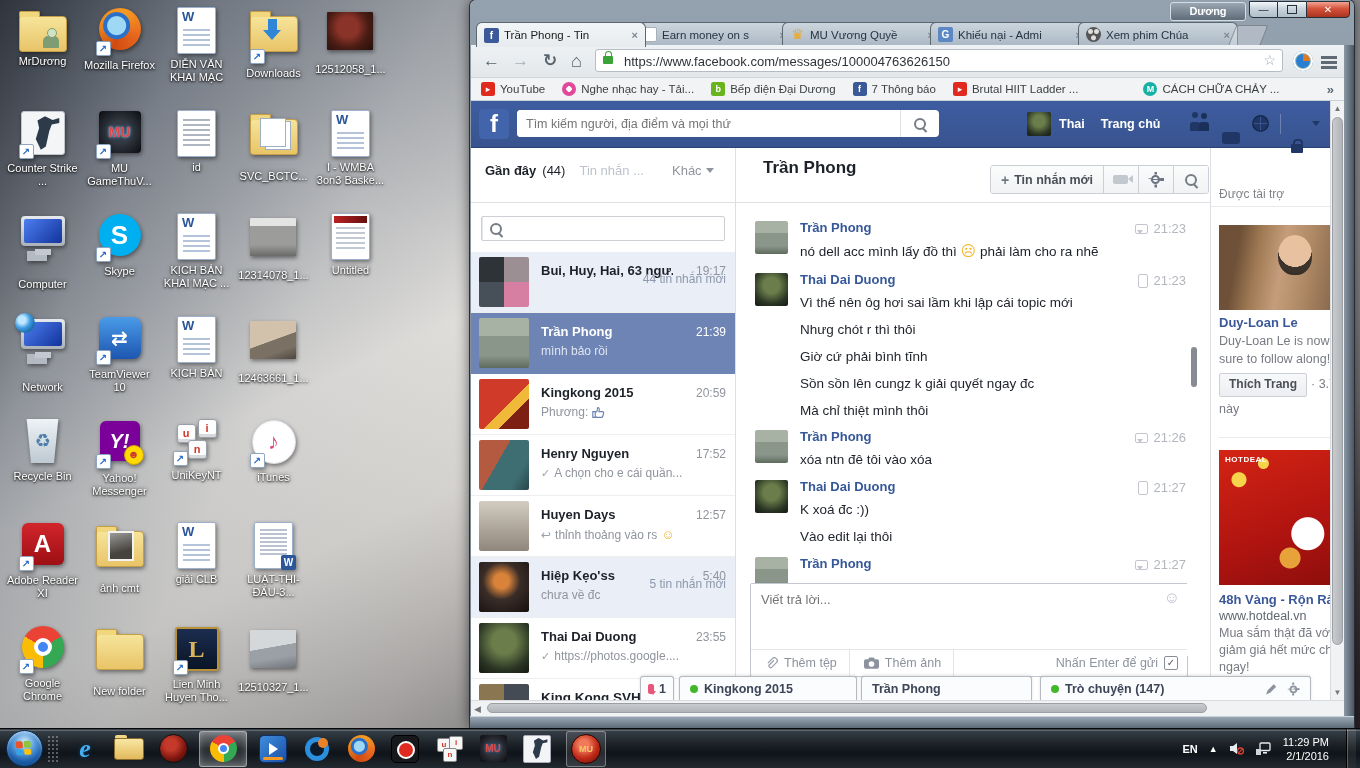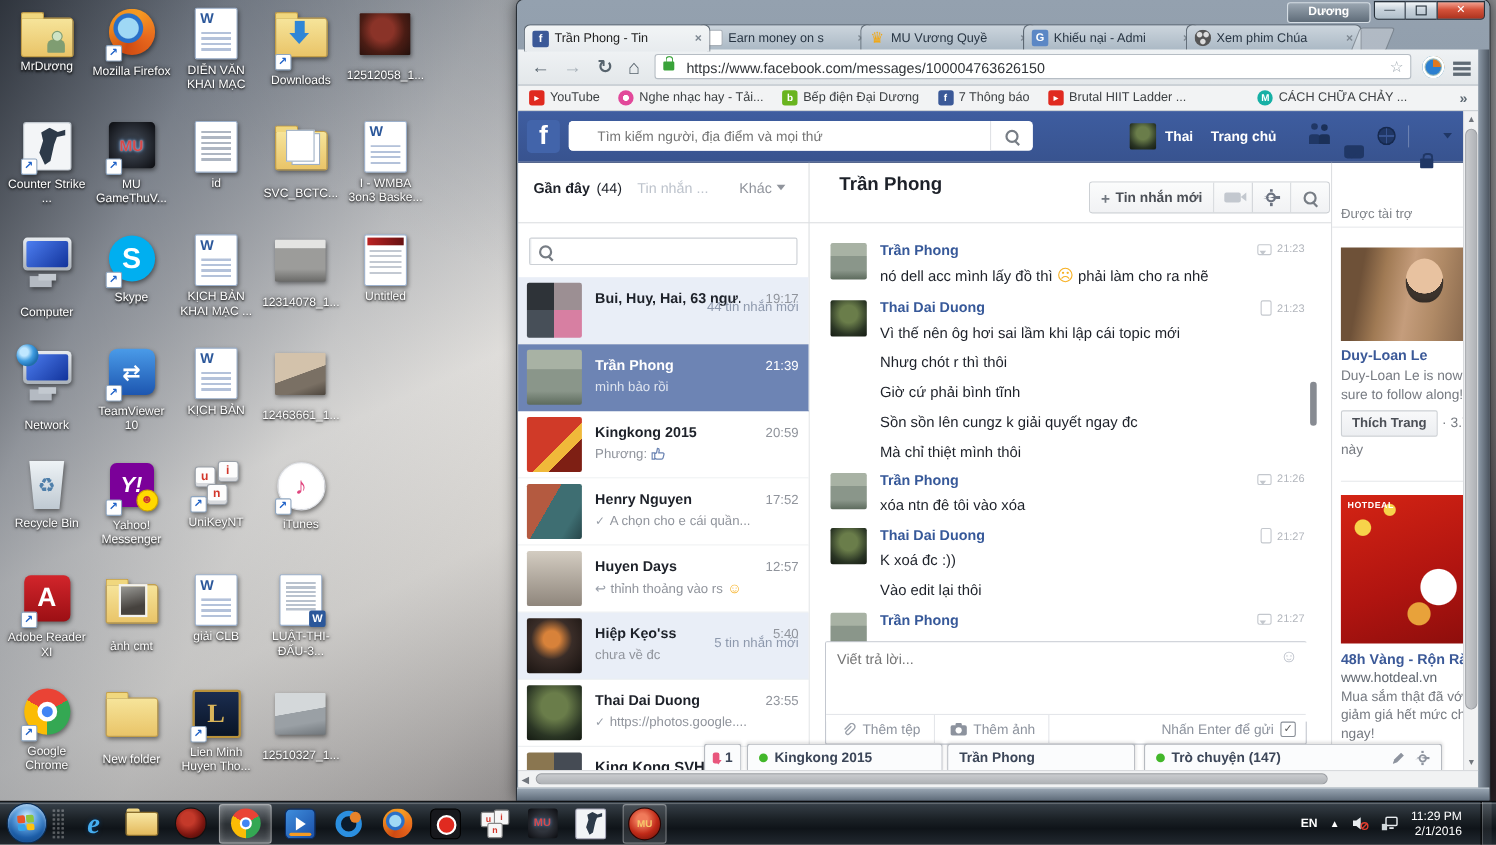--- a/index.html
+++ b/index.html
@@ -146,21 +146,21 @@
   .bmi-fb{background:#3b5998}
   .bmi-m{border-radius:50%;background:#16b0a5}
   #bm-chev{margin-left:auto;color:#5f6a74;font-weight:bold;font-size:13px;cursor:pointer}
 
   
   #page{position:absolute;left:1px;top:101px;width:859px;height:599px;background:#fff;overflow:hidden;font-size:13px}
   #fbhead{position:absolute;left:0;top:0;width:859px;height:46px;background:linear-gradient(#3e5da0,#38538f);border-bottom:1px solid #2d4373}
   #fblogo{position:absolute;left:8px;top:8px;width:30px;height:30px;background:#4264aa;border-radius:4px;color:#fff;
     font-weight:bold;font-size:24px;text-align:center;line-height:29px;cursor:pointer}
   #fbsearch{position:absolute;left:46px;top:9px;width:422px;height:27px;background:#fff;border-radius:4px;display:flex;overflow:hidden}
-  #fbsearch input{flex:1;border:none;outline:none;padding:0 26px;font-size:12.5px;color:#333;font-family:inherit}
+  #fbsearch input{flex:1;border:none;outline:none;padding:0 9px;font-size:12.5px;color:#333;font-family:inherit}
   #fbsearch .sbtn{width:38px;border-left:1px solid #e0e2e6;display:flex;align-items:center;justify-content:center;cursor:pointer}
   .mag{width:8px;height:8px;border:2px solid #777d85;border-radius:50%;position:relative}
   .mag::after{content:"";position:absolute;left:7px;top:7px;width:6px;height:2px;background:#777d85;transform:rotate(45deg);transform-origin:0 0}
   #fbuser{position:absolute;left:556px;top:11px;display:flex;align-items:center;gap:8px;color:#fff;font-weight:bold;font-size:12.5px}
   #fbuser .uav{width:24px;height:24px;border-radius:2px;background:radial-gradient(circle at 50% 38%,#6a7d4a 0 30%,#2a3524 70%,#141a12 100%)}
   #fbuser .ulink{cursor:pointer}
   .fbic{position:absolute;top:13px;cursor:pointer}
   .ic-people{width:22px;height:14px;position:relative}
   .ic-people::before,.ic-people::after{content:"";position:absolute;bottom:0;width:10px;height:9px;border-radius:3px 3px 0 0;background:#203765}
   .ic-people::before{left:0}.ic-people::after{left:9px;background:#1b3058}
@@ -224,21 +224,21 @@
   .av4{background:linear-gradient(120deg,#b45a40 0 40%,#3e6e72 40% 75%,#27464a 100%)}
   .av5{background:linear-gradient(180deg,#d3ccc1,#8f867c)}
   .av6{background:radial-gradient(circle at 45% 38%,#d8823a 0 18%,#3a2d28 45%,#15100e 100%)}
   .av-thai{background:radial-gradient(circle at 50% 38%,#6a7d4a 0 30%,#2a3524 70%,#141a12 100%)}
   .av8{background:linear-gradient(90deg,#8a7650 0 50%,#454b54 50%)}
 
   
   .grp{position:absolute;left:284px;width:433px}
   .gav{position:absolute;left:0;top:2px;width:33px;height:33px;border-radius:2px}
   .gname{margin-left:45px;font-weight:bold;color:#365899;font-size:13px;line-height:18px}
-  .gtime{position:absolute;right:2px;top:2px;color:#b2b6bd;font-size:10px;display:flex;align-items:flex-end;gap:5px}
+  .gtime{position:absolute;right:2px;top:2px;color:#b2b6bd;font-size:13px;display:flex;align-items:center;gap:5px}
   .gln{margin-left:45px;line-height:27px;font-size:13.5px;color:#1d2129}
   .ic-bubble{width:11px;height:8px;border:1px solid #c3c7cd;border-radius:2px;position:relative;display:inline-block}
   .ic-bubble::after{content:"";position:absolute;left:1px;bottom:-4px;border:3px solid transparent;border-top:4px solid #c3c7cd}
   .ic-mobile{width:8px;height:12px;border:1px solid #c3c7cd;border-radius:2px;display:inline-block}
   #conv-thumb{position:absolute;left:720px;top:246px;width:6px;height:40px;background:#878b92;border-radius:3px;cursor:pointer}
 
   
   #composer{position:absolute;left:279px;top:482px;width:438px;height:94px;border:1px solid #c3c7cf;border-radius:2px;background:#fff;box-sizing:border-box}
   #composer textarea{position:absolute;left:0;top:0;width:418px;height:56px;border:none;outline:none;resize:none;
     padding:8px 10px;font-size:13px;color:#333;font-family:inherit}

